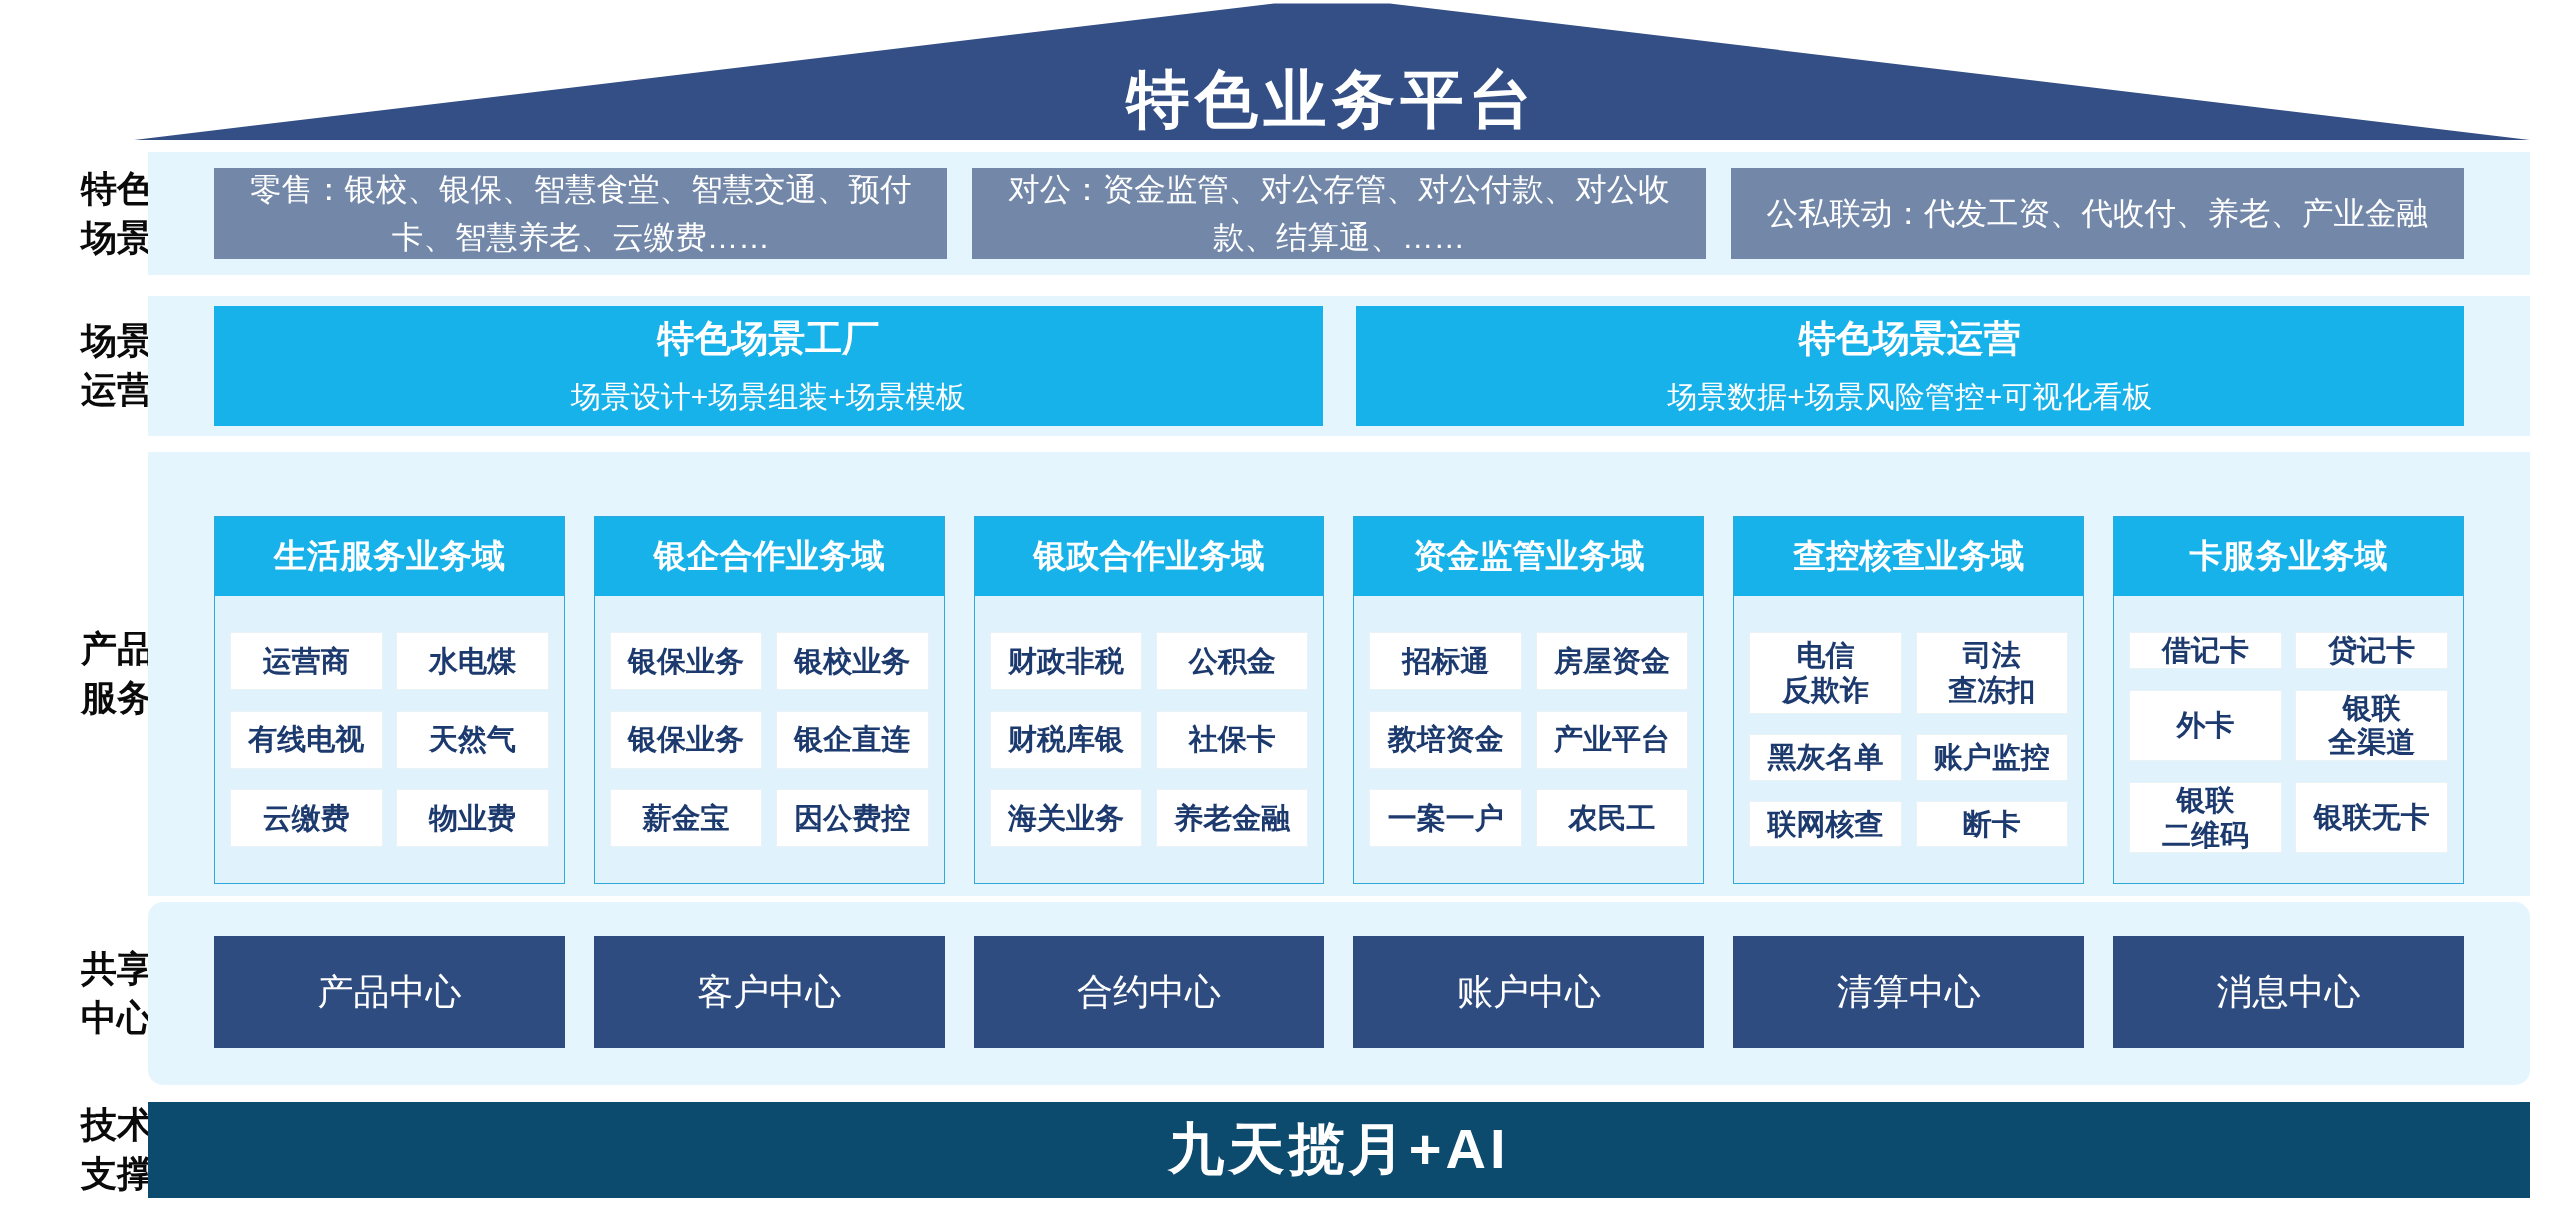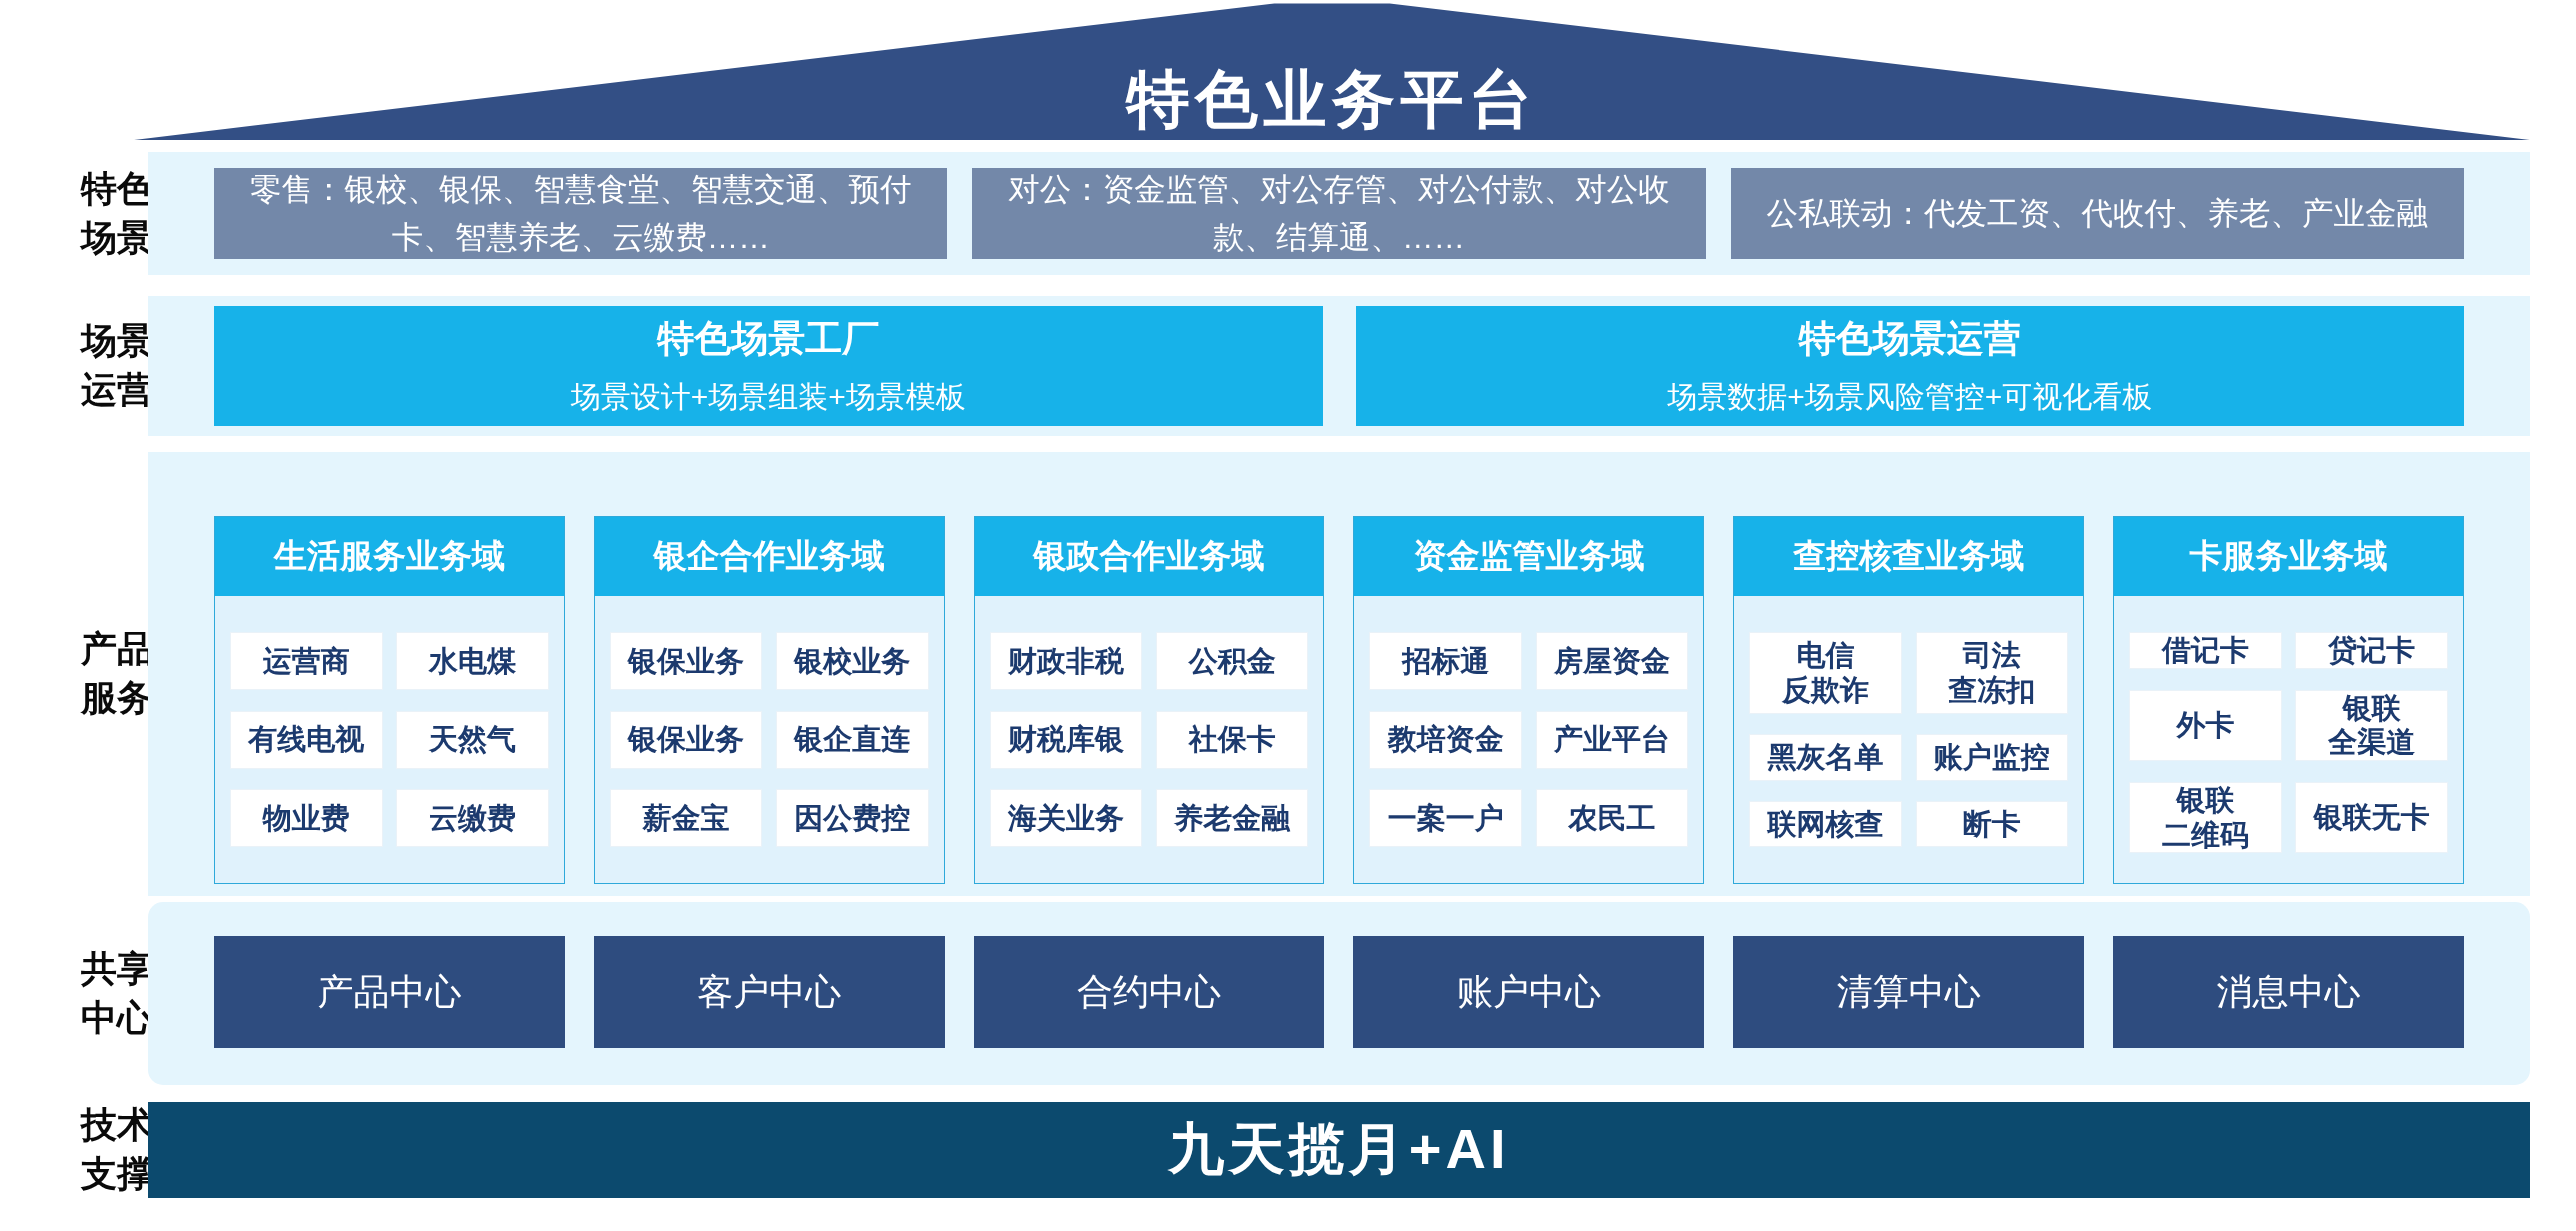--- a/index.html
+++ b/index.html
@@ -124,22 +124,22 @@
 服务</div>
     <div class="panel">
 
       <div class="pcol">
         <div class="pcol-header">生活服务业务域</div>
         <div class="pcol-body">
           <div class="cell">运营商</div>
           <div class="cell">水电煤</div>
           <div class="cell">有线电视</div>
           <div class="cell">天然气</div>
+          <div class="cell">云缴费</div>
           <div class="cell">物业费</div>
-          <div class="cell">云缴费</div>
         </div>
       </div>
 
       <div class="pcol">
         <div class="pcol-header">银企合作业务域</div>
         <div class="pcol-body">
           <div class="cell">银保业务</div>
           <div class="cell">银校业务</div>
           <div class="cell">银保业务</div>
           <div class="cell">银企直连</div>

